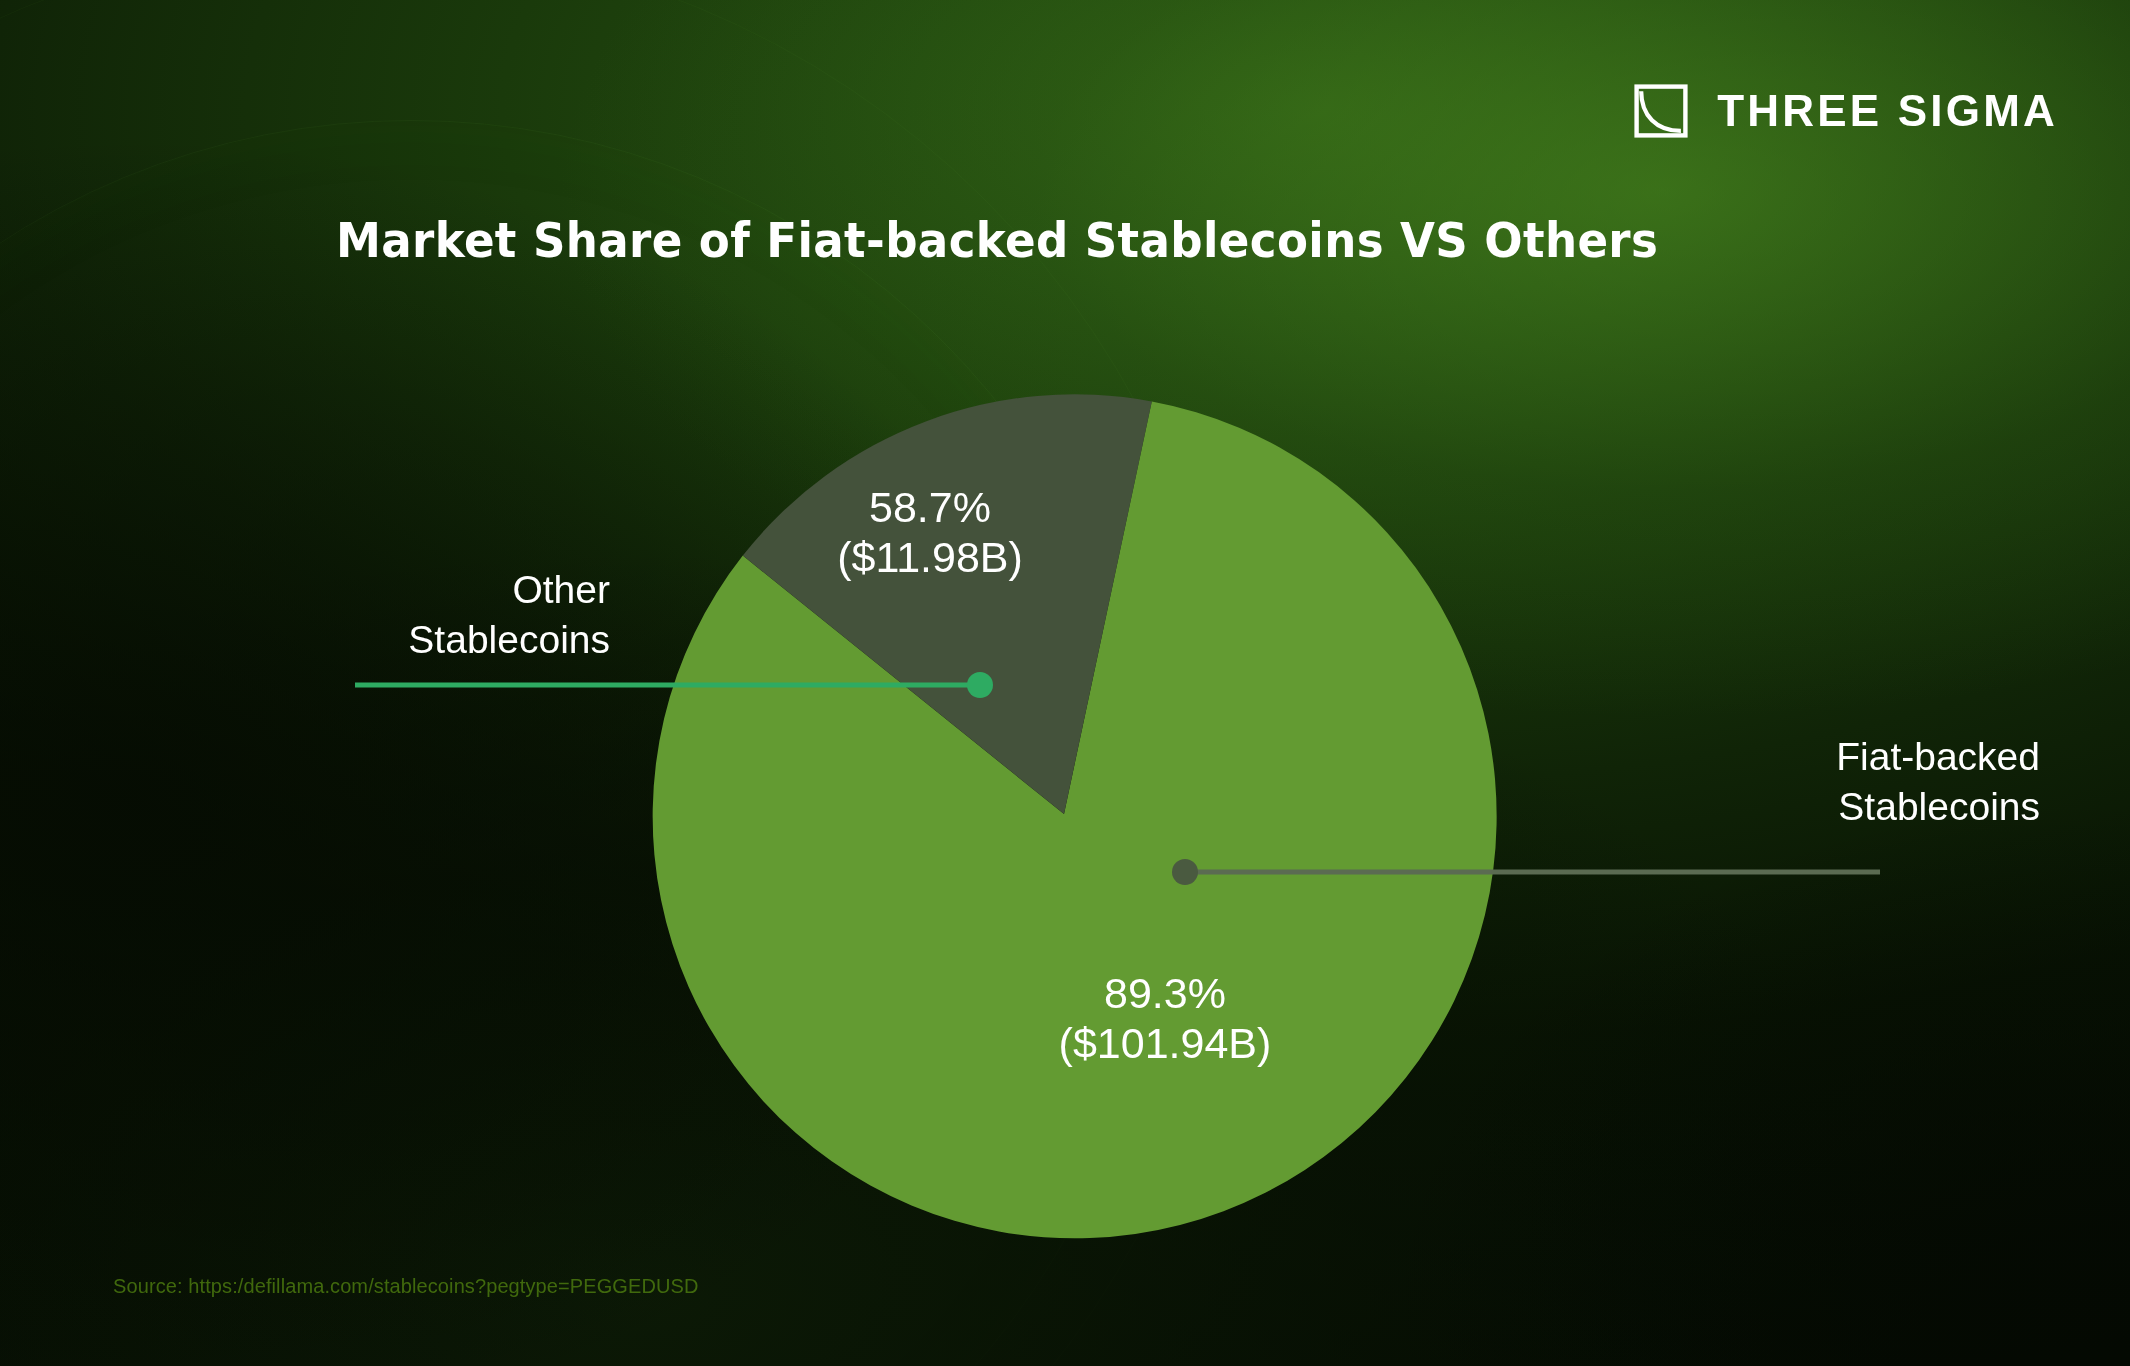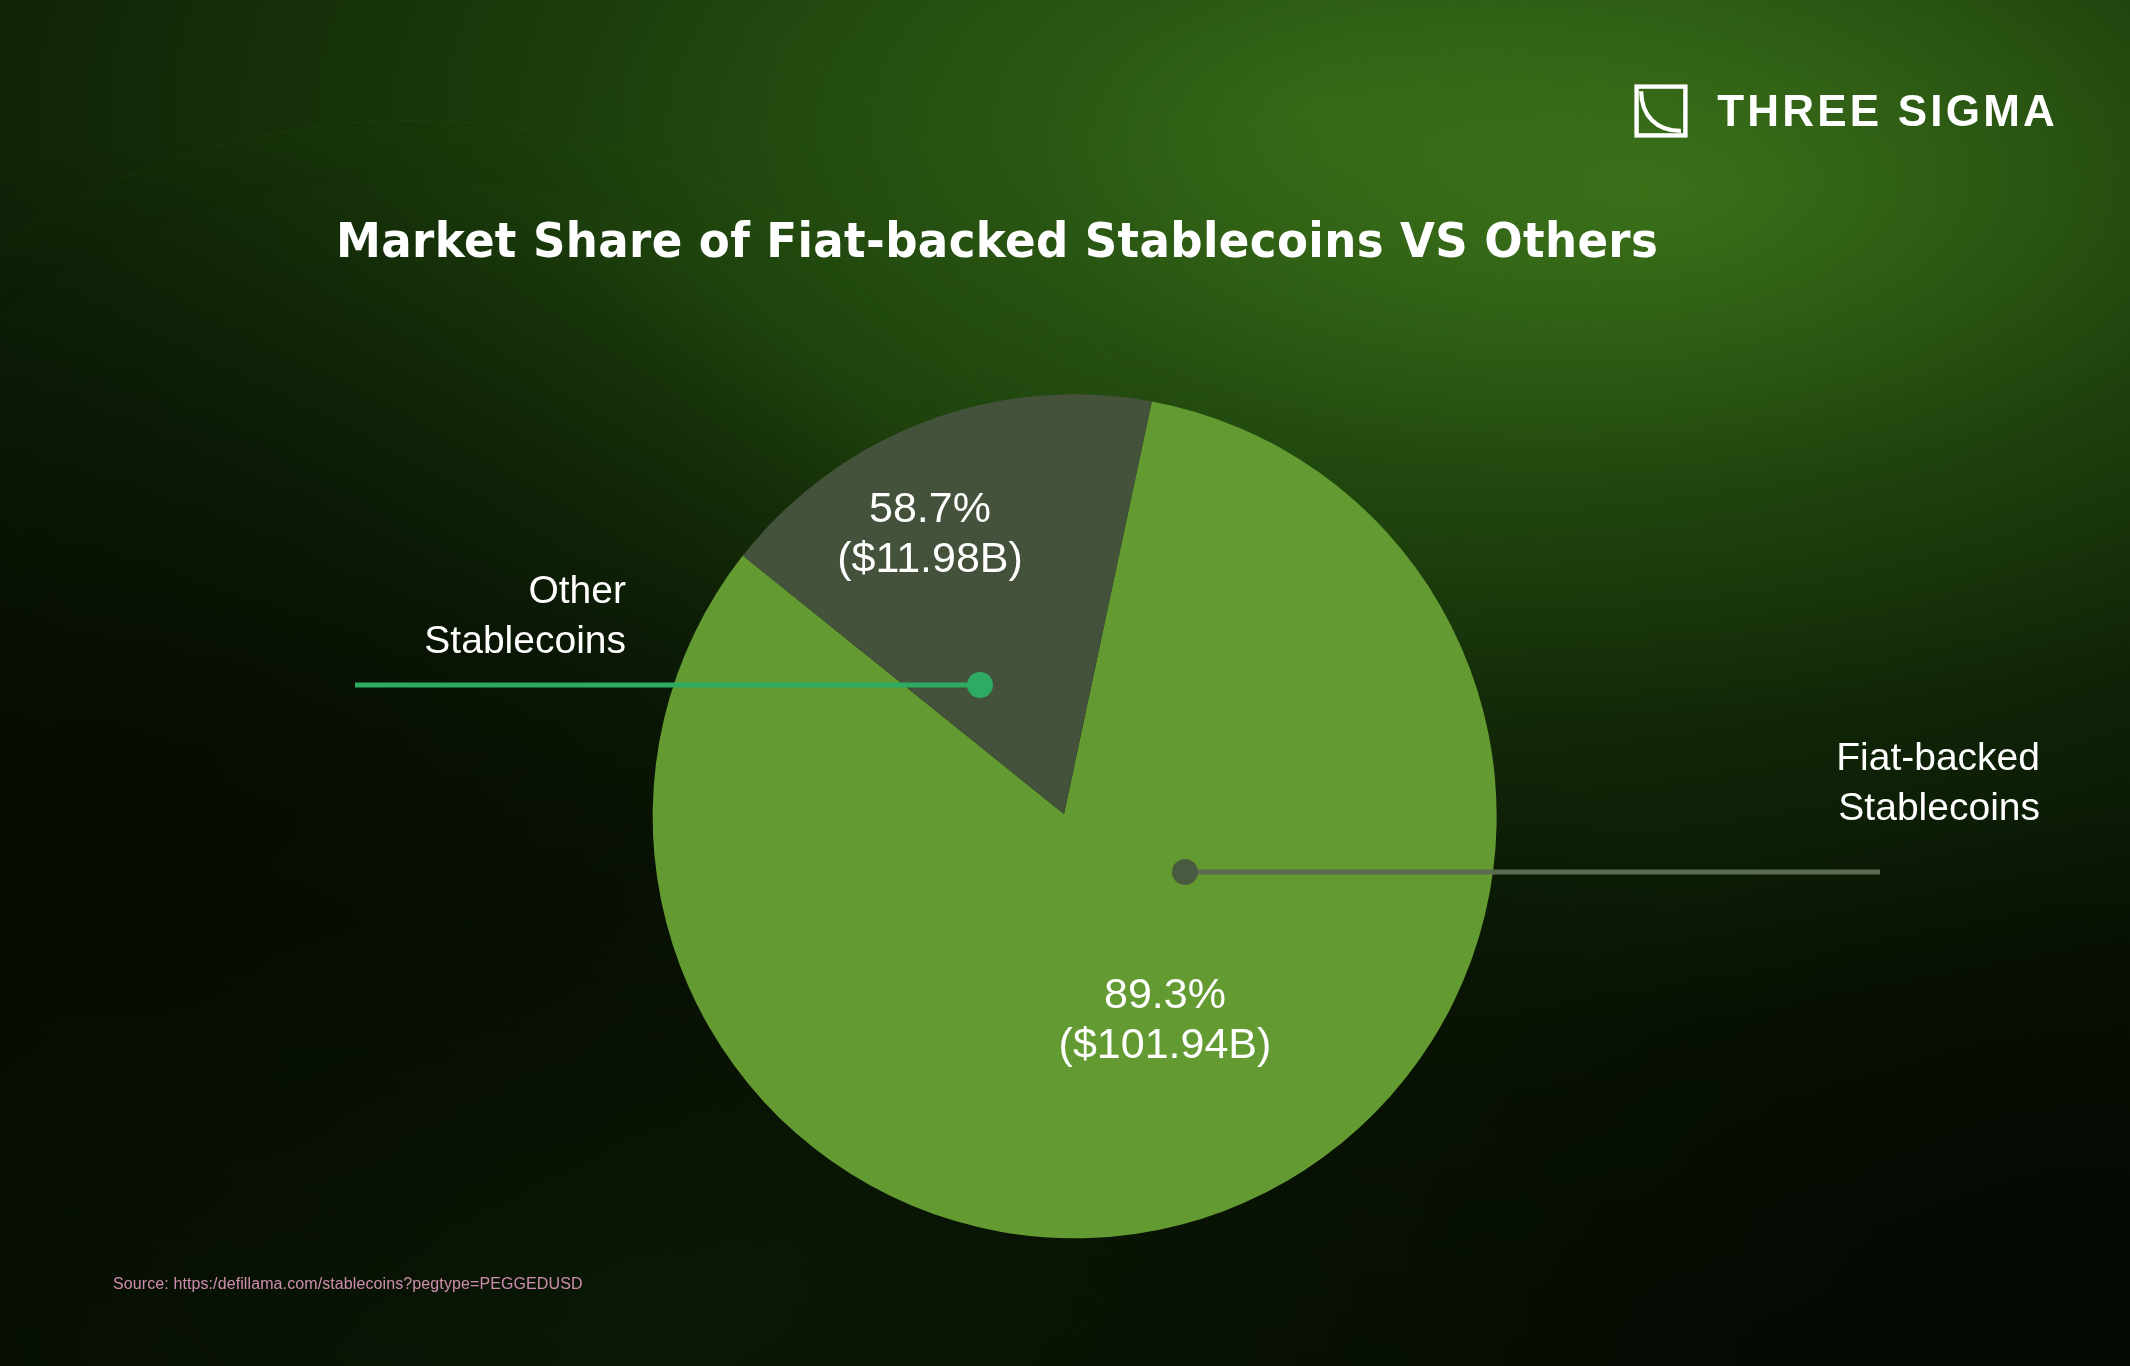--- a/index.html
+++ b/index.html
@@ -152,40 +152,40 @@
   .callout {
     position: absolute;
     color: #ffffff;
     font-size: 39px;
     line-height: 1.28;
     font-family: "Liberation Sans", sans-serif;
     font-weight: 400;
     white-space: nowrap;
   }
   .callout.left {
-    left: 276px;
+    left: 260px;
     top: 565px;
     width: 350px;
     text-align: right;
   }
   .callout.right {
     left: 1640px;
     top: 732px;
     width: 400px;
     text-align: right;
   }
 
   
   .source {
     position: absolute;
     left: 113px;
     top: 1275px;
-    color: #f9a8d4;
+    color: #4d7c0f;
     opacity: 0.82;
-    font-size: 16px;
+    font-size: 20px;
     font-family: "Liberation Sans", sans-serif;
     letter-spacing: 0.1px;
     white-space: nowrap;
   }
 </style>
 </head>
 <body>
 
 <div id="stage">
 

